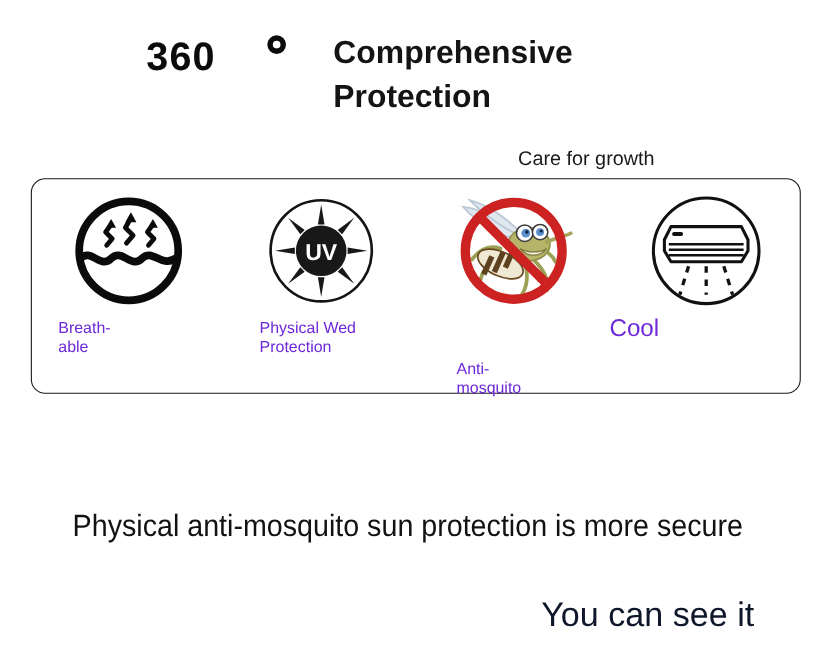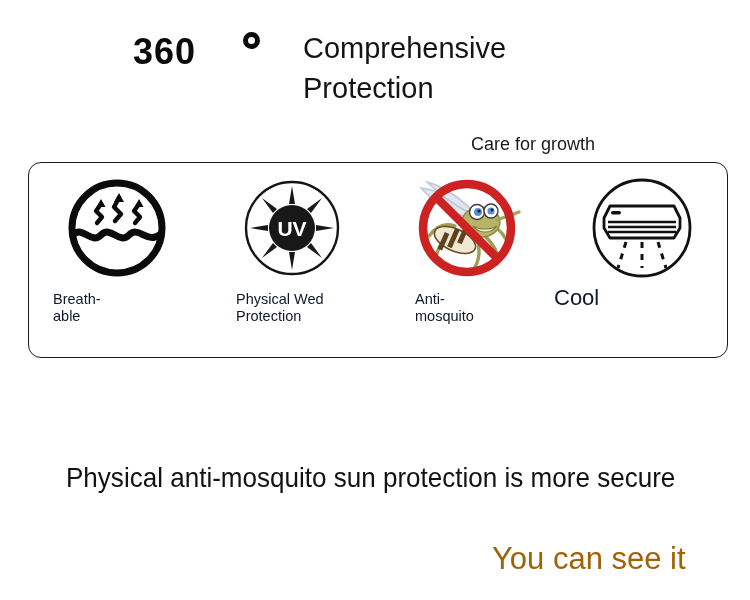--- a/index.html
+++ b/index.html
@@ -45,21 +45,21 @@
     height: 17px;
     border: 5px solid #0b0b0b;
     border-radius: 50%;
   }
   .hero-title {
     position: absolute;
     left: 303px;
     top: 28px;
     width: 330px;
     font-size: 29px;
-    font-weight: 400;
+    font-weight: 700;
     line-height: 1.38;
     color: #141414;
   }
   .care-line {
     position: absolute;
     left: 471px;
     top: 134px;
     font-size: 18px;
     font-weight: 400;
     color: #1a1a1a;
@@ -100,26 +100,26 @@
     height: 110px;
     display: flex;
     align-items: center;
     justify-content: center;
   }
   .feature-label {
     position: absolute;
     top: 128px;
     font-size: 14.5px;
     line-height: 1.18;
-    color: #0f172a;
+    color: #6d28d9;
     white-space: pre-line;
   }
   .label-0 { left: 24px; }
   .label-1 { left: 32px; }
-  .label-2 { left: 36px; }
+  .label-2 { left: 36px; margin-top: 37px; }
   .label-3 {
     left: 0; width: 175px;
     text-align: left;
     top: 122px;
     font-size: 22px;
   }
 
   
   .tagline {
     position: absolute;
@@ -130,21 +130,21 @@
     transform: scaleX(0.93);
     transform-origin: left center;
     color: #121212;
     white-space: nowrap;
   }
   .subline {
     position: absolute;
     left: 492px;
     top: 541px;
     font-size: 31px;
-    color: #a16207;
+    color: #0f172a;
     white-space: nowrap;
   }
 
   svg { display: block; overflow: visible; }
 </style>
 </head>
 <body>
 
 <div class="header">
   <div class="hero-360">360</div>

